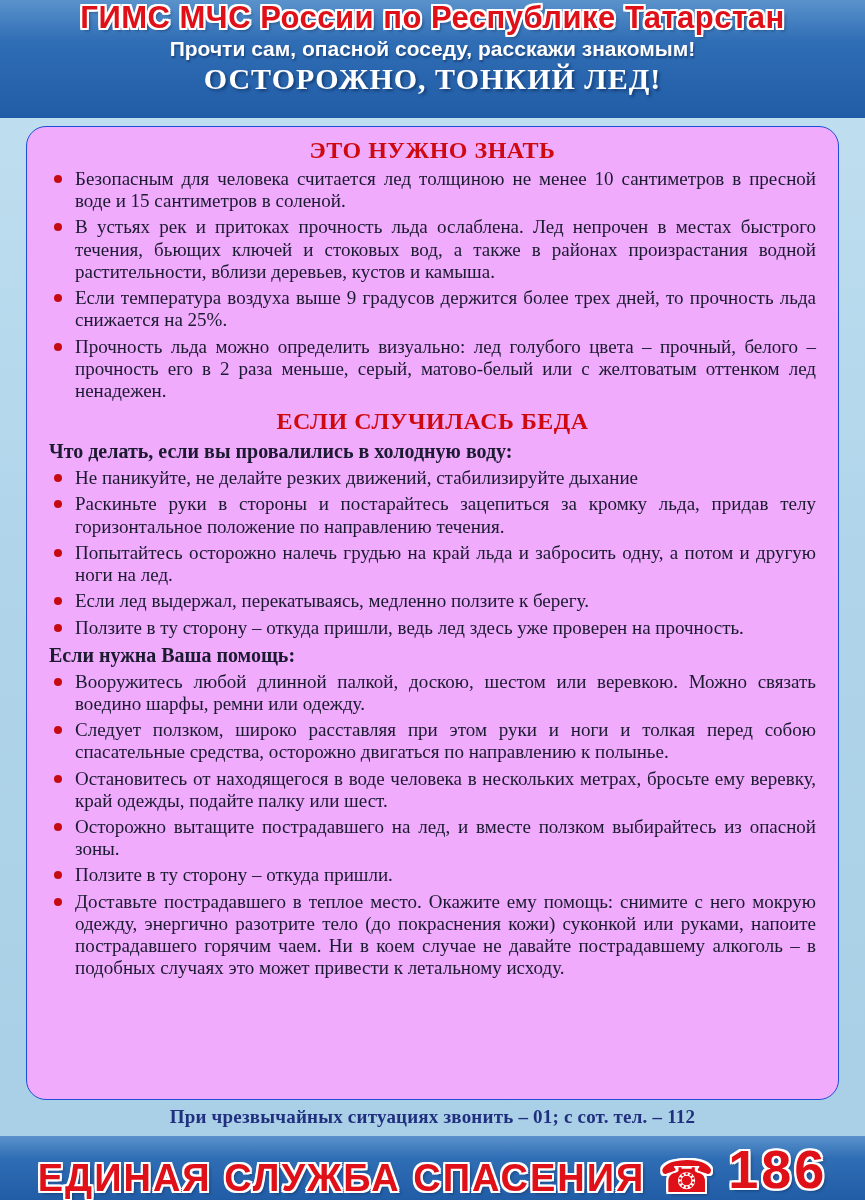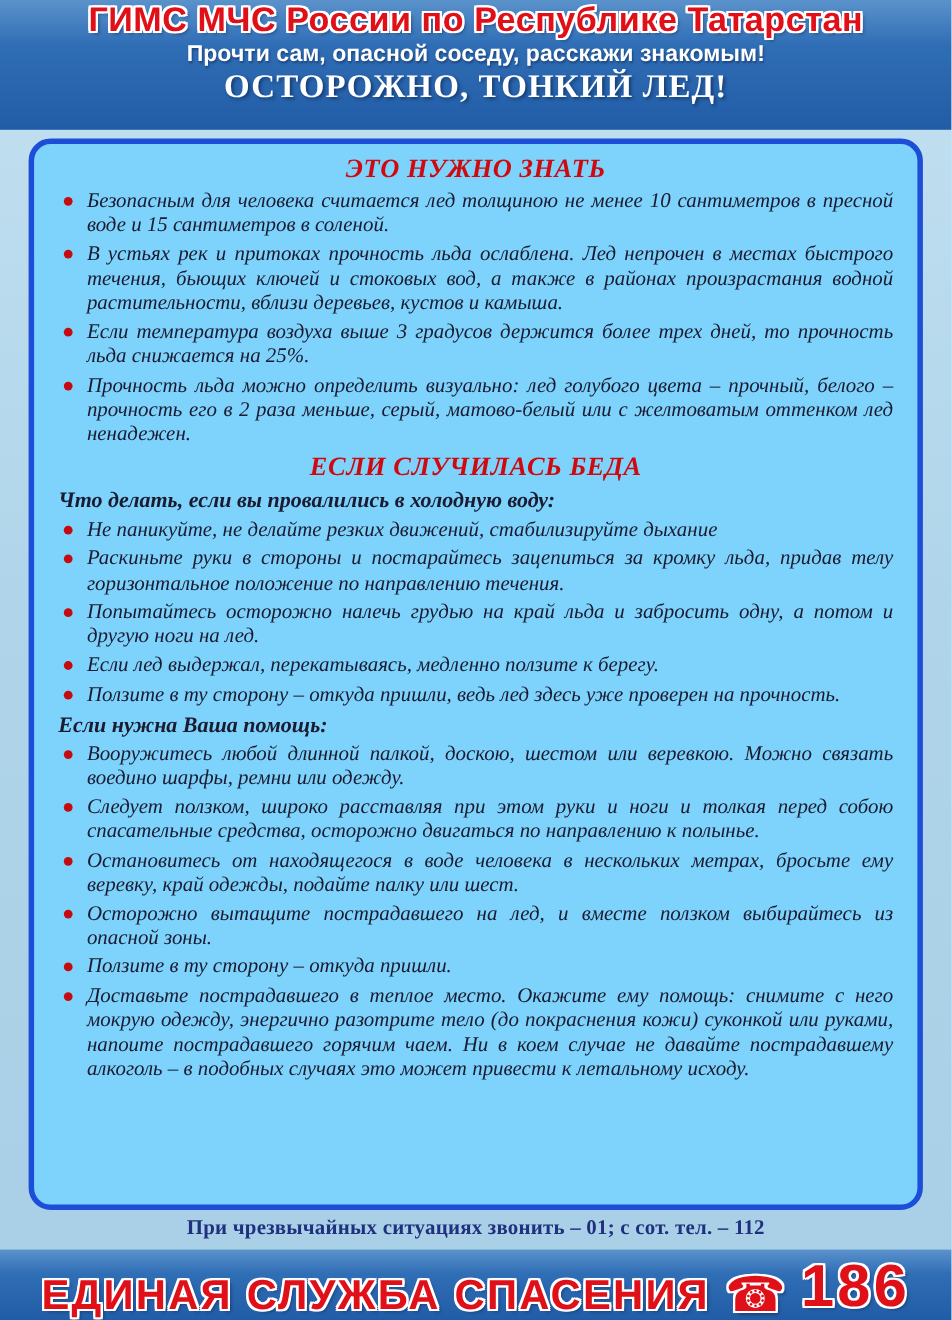--- a/index.html
+++ b/index.html
@@ -65,25 +65,24 @@
   .main-area {
     flex: 1 1 auto;
     overflow: hidden;
     display: flex;
     flex-direction: column;
   }
   .content-panel {
     flex: 1 1 auto;
     overflow: hidden;
     margin: 8px 26px 4px;
-    background: #7dd3fc;
-    border: 5px solid #1d4ed8;
+    background: #f0abfc;
+    border: 1px solid #1d4ed8;
     border-radius: 20px;
     padding: 4px 22px 8px;
-    font-style: italic;
   }
   .section-title {
     color: #cf0a0f;
     text-align: center;
     font-size: 24px;
     font-weight: bold;
     margin: 6px 0 3px;
     letter-spacing: 0.5px;
   }
   ul.bullet-list {
@@ -166,21 +165,21 @@
   <div class="poster-title">ОСТОРОЖНО, ТОНКИЙ ЛЕД!</div>
 </header>
 
 <main class="main-area">
   <section class="content-panel">
 
     <h2 class="section-title">ЭТО НУЖНО ЗНАТЬ</h2>
     <ul class="bullet-list">
       <li>Безопасным для человека считается лед толщиною не менее 10 сантиметров в пресной воде и 15 сантиметров в соленой.</li>
       <li>В устьях рек и притоках прочность льда ослаблена. Лед непрочен в местах быстрого течения, бьющих ключей и стоковых вод, а также в районах произрастания водной растительности, вблизи деревьев, кустов и камыша.</li>
-      <li>Если температура воздуха выше 3 градусов держится более трех дней, то прочность льда снижается на 25%.</li>
+      <li>Если температура воздуха выше 9 градусов держится более трех дней, то прочность льда снижается на 25%.</li>
       <li>Прочность льда можно определить визуально: лед голубого цвета – прочный, белого – прочность его в 2 раза меньше, серый, матово-белый или с желтоватым оттенком лед ненадежен.</li>
     </ul>
 
     <h2 class="section-title">ЕСЛИ СЛУЧИЛАСЬ БЕДА</h2>
 
     <div class="subhead">Что делать, если вы провалились в холодную воду:</div>
     <ul class="bullet-list">
       <li>Не паникуйте, не делайте резких движений, стабилизируйте дыхание</li>
       <li>Раскиньте руки в стороны и постарайтесь зацепиться за кромку льда, придав телу горизонтальное положение по направлению течения.</li>
       <li>Попытайтесь осторожно налечь грудью на край льда и забросить одну, а потом и другую ноги на лед.</li>

